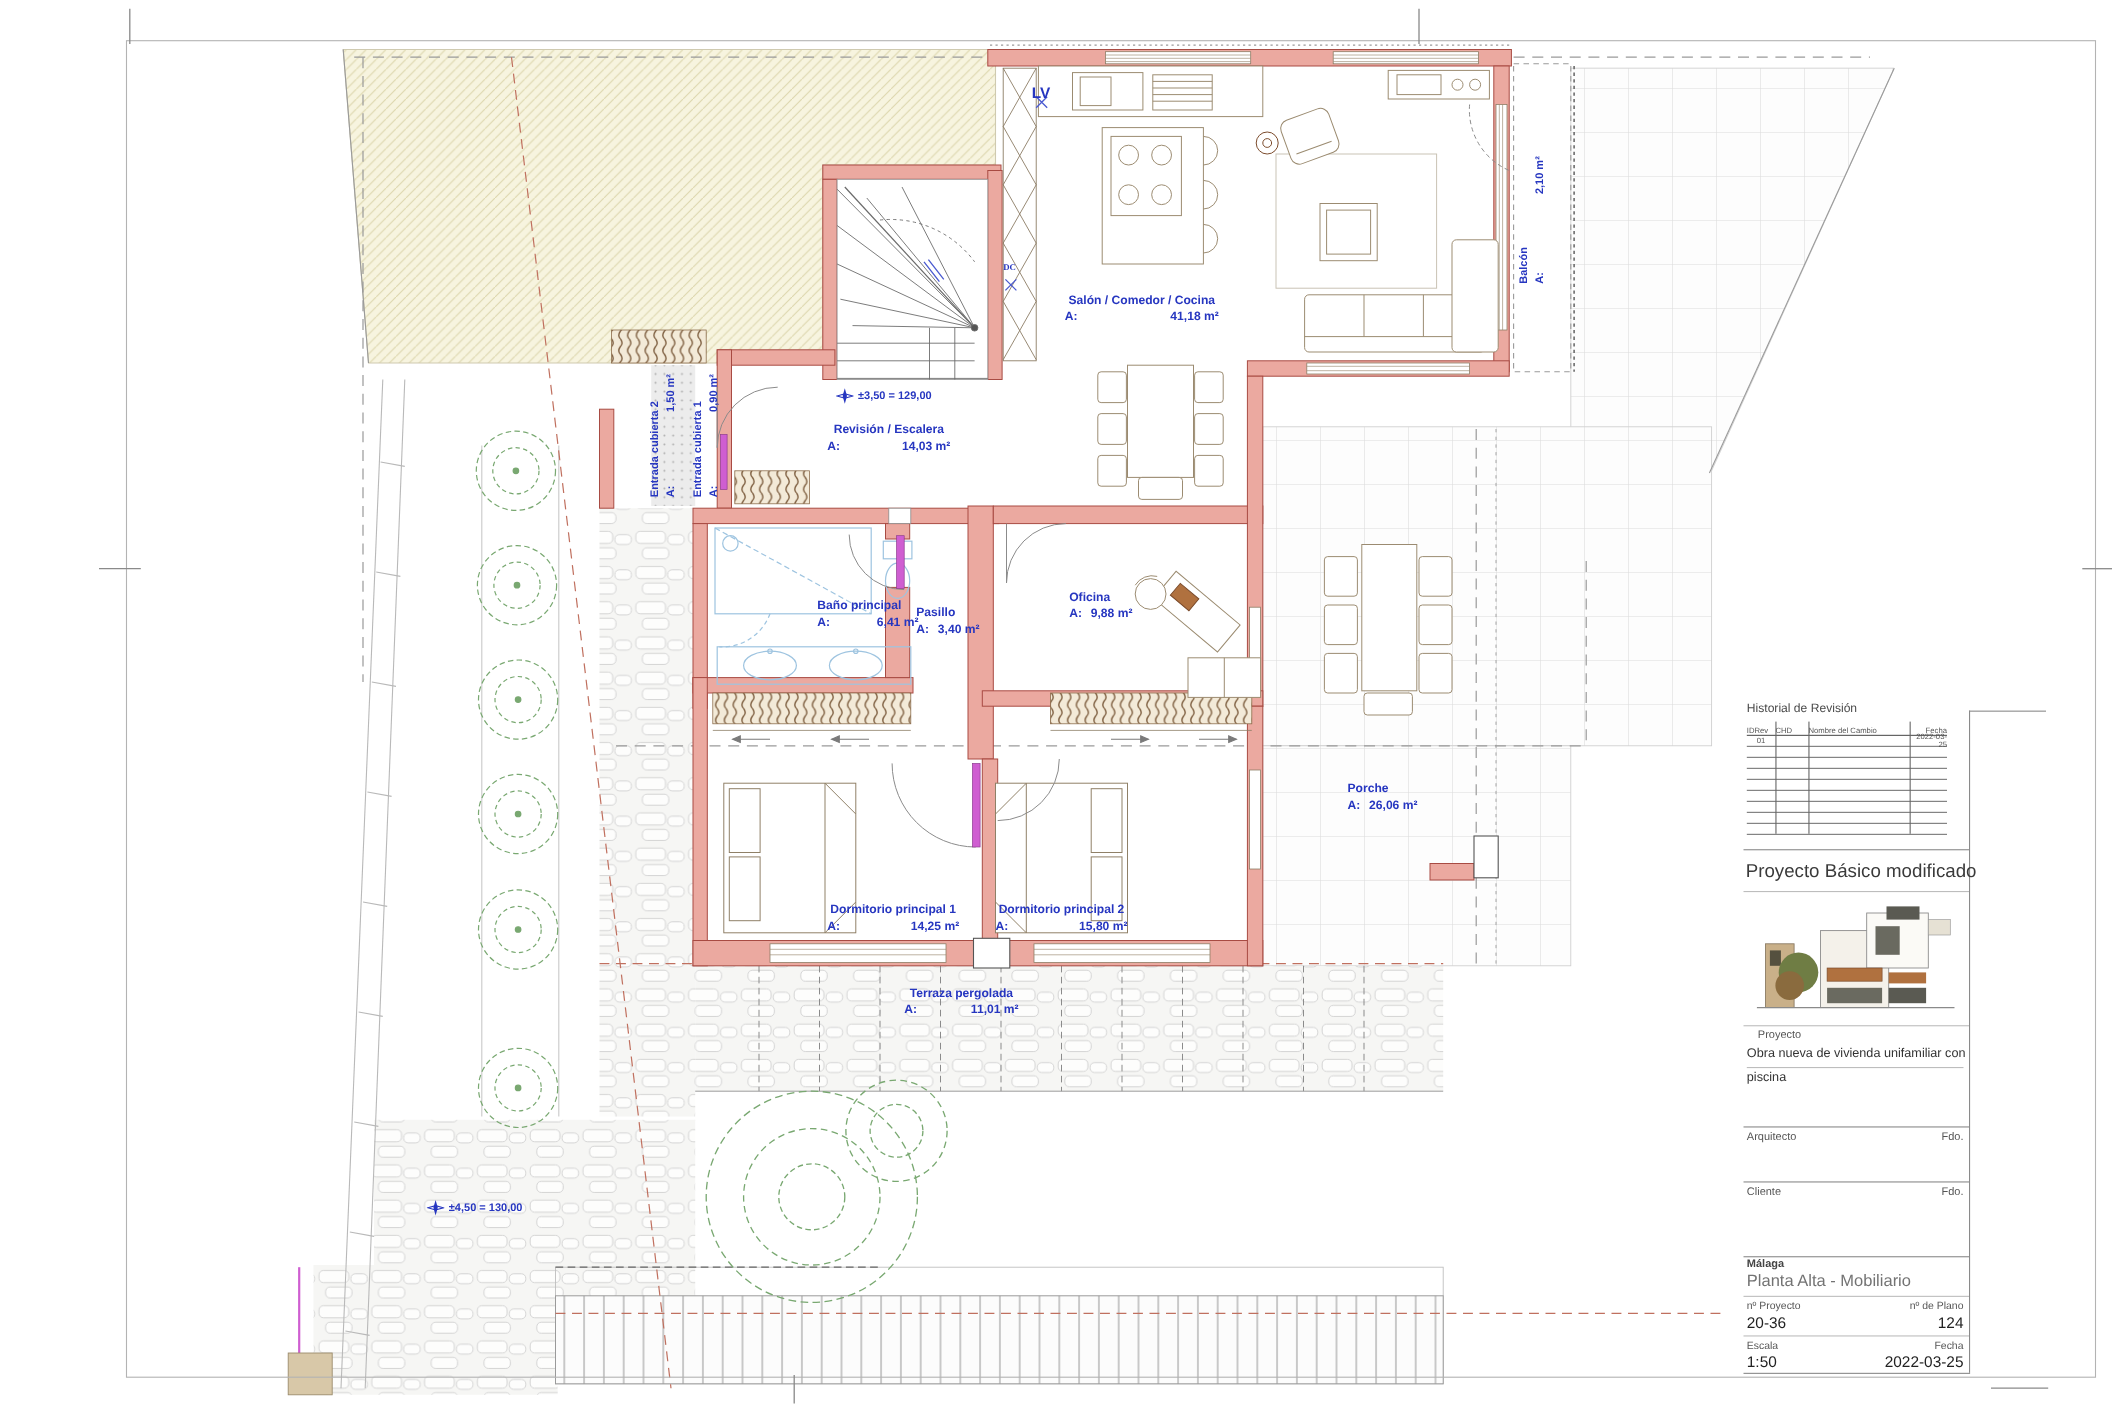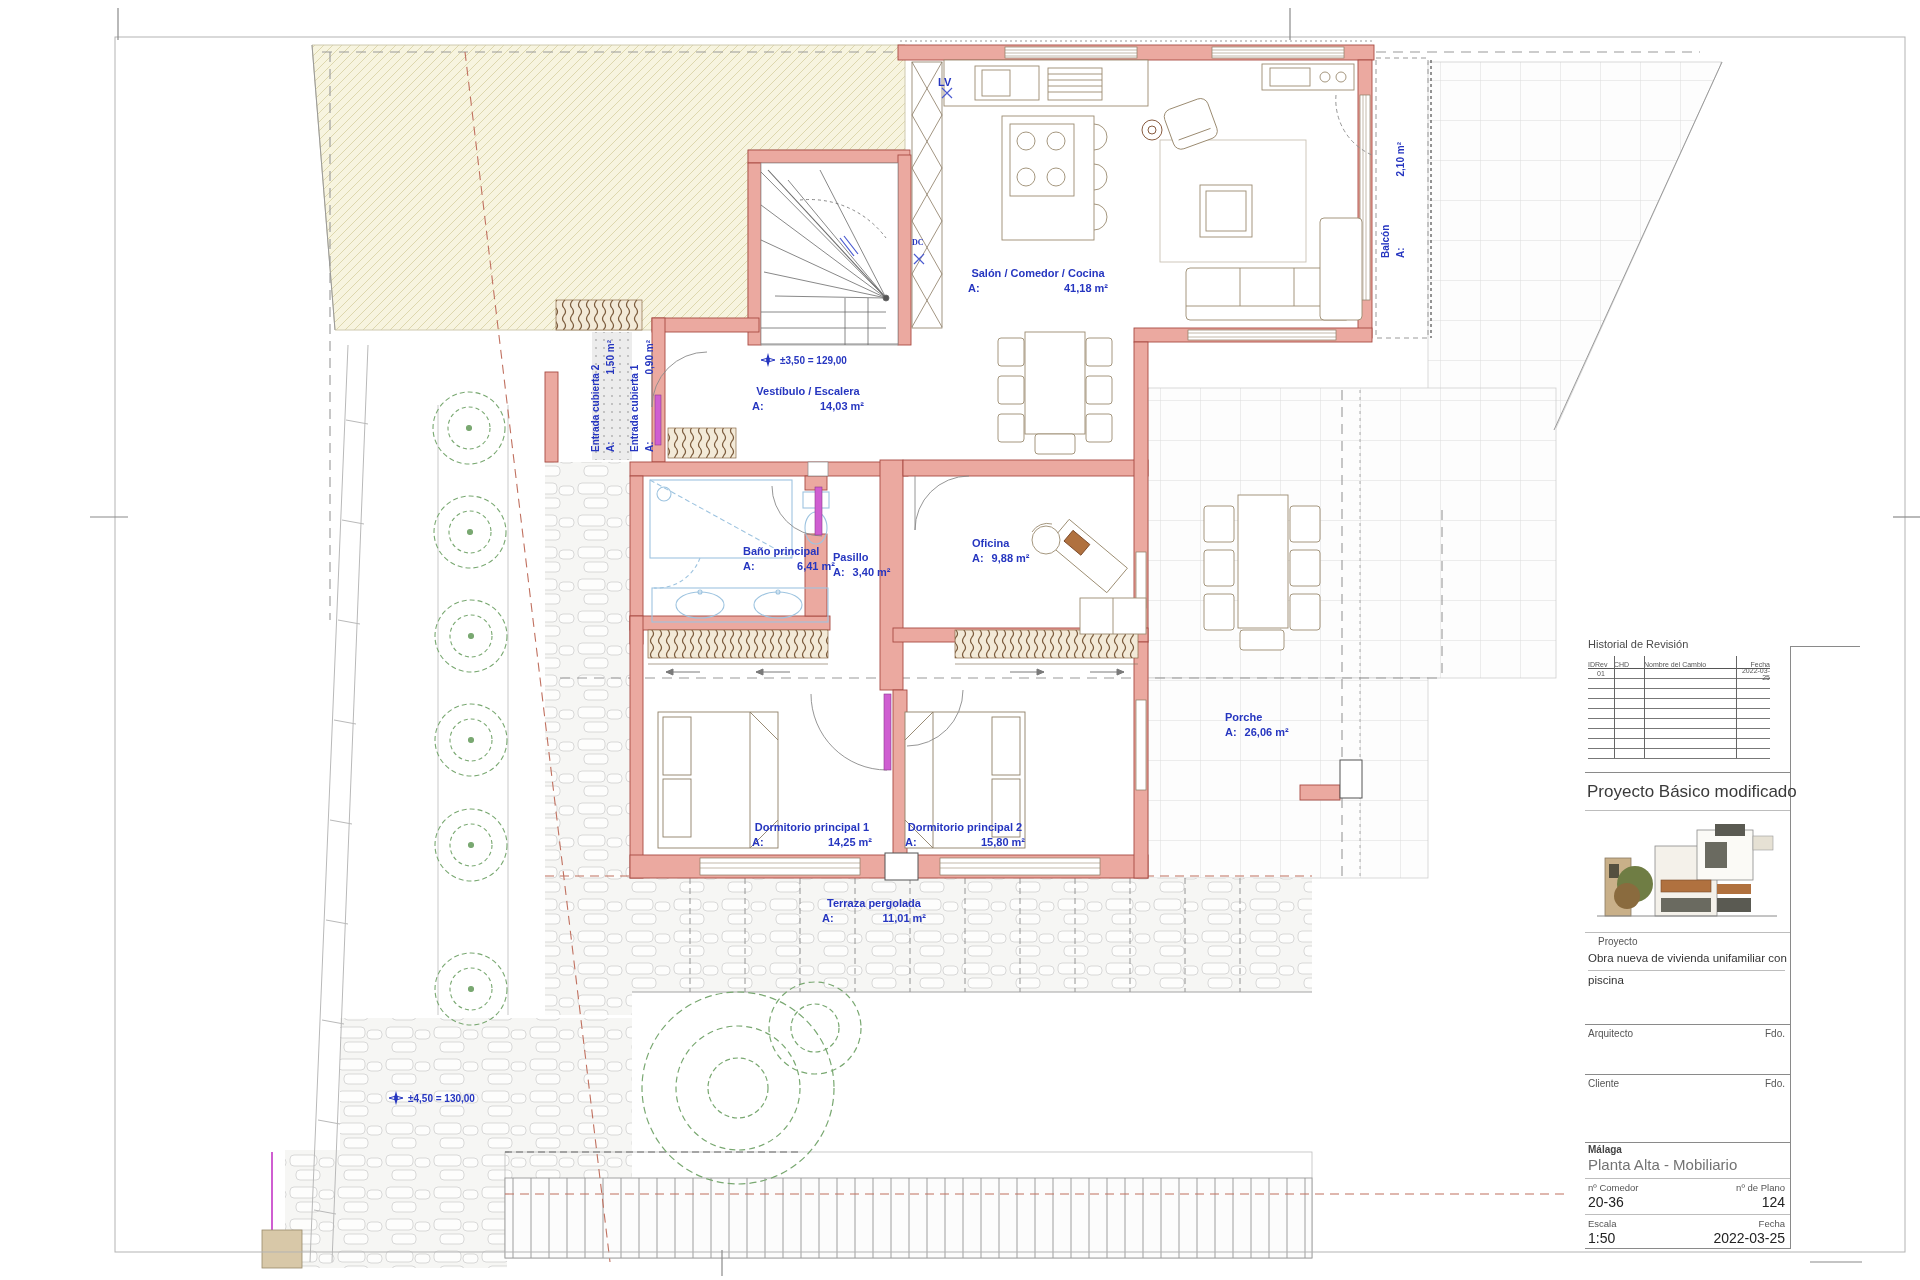--- a/index.html
+++ b/index.html
@@ -389,21 +389,21 @@
 
 <div class="rlabel center" style="left:968px;top:266px;width:140px;">
   <div>Salón / Comedor / Cocina</div>
   <div class="r2">
         <span>A:</span>
         <span>41,18 m²</span>
       </div>
 </div>
 
 <div class="rlabel center" style="left:752px;top:384px;width:112px;">
-  <div>Vestíbulo / Escalera</div>
+  <div>Revisión / Escalera</div>
   <div class="r2">
         <span>A:</span>
         <span>14,03 m²</span>
       </div>
 </div>
 
 <div class="rlabel inline" style="left:972px;top:496px;width:100px;margin-top:40px;">
   <div>Oficina</div>
   <div class="r2">
         <span>A:</span>
@@ -476,21 +476,21 @@
 </div>
 
 <div class="vlabel" style="left:627px;top:452px;width:112px;">
   <div>Entrada cubierta 1</div>
   <div class="r2">
         <span>A:</span>
         <span>0,90 m²</span>
       </div>
 </div>
 
-<span class="tiny" style="left:938px;top:76px;font-size:11px;">LV</span>
+<span class="tiny" style="left:938px;top:76px;font-size:14px;">LV</span>
 <span class="tiny" style="left:912px;top:238px;font-size:8px;font-family:Liberation Serif, serif;">DC</span>
 
 <div class="lvl" style="left:760px;top:352px;">
   <svg width="16" height="16">
     <path d="M8 1 L10 8 L8 15 L6 8 Z" fill="#2636c0"></path>
     <path d="M1 8 L8 6 L15 8 L8 10 Z" fill="none" stroke="#2636c0" stroke-width="1"></path>
   </svg>
   <span>±3,50 = 129,00</span>
 </div>
 <div class="lvl" style="left:388px;top:1090px;">
@@ -567,21 +567,21 @@
 
   <div class="hline" style="left:0;top:438px;width:205px;"></div>
   <div class="abs sec" style="left:3px;top:442px;">Cliente</div>
   <div class="abs sec" style="right:6px;top:442px;">Fdo.</div>
 
   <div class="hline" style="left:0;top:506px;width:205px;"></div>
   <div class="abs city" style="left:3px;top:508px;">Málaga</div>
   <div class="abs plantitle" style="left:3px;top:520px;">Planta Alta - Mobiliario</div>
   <div class="hline light" style="left:0;top:542px;width:205px;"></div>
 
-  <div class="abs sec" style="left:3px;top:546px;font-size:9.5px;">nº Comedor</div>
+  <div class="abs sec" style="left:3px;top:546px;font-size:9.5px;">nº Proyecto</div>
   <div class="abs sec right" style="right:6px;top:546px;font-size:9.5px;">nº de Plano</div>
   <div class="abs big" style="left:3px;top:558px;">20-36</div>
   <div class="abs big right" style="right:6px;top:558px;">124</div>
   <div class="hline light" style="left:0;top:578px;width:205px;"></div>
 
   <div class="abs sec" style="left:3px;top:582px;font-size:9.5px;">Escala</div>
   <div class="abs sec right" style="right:6px;top:582px;font-size:9.5px;">Fecha</div>
   <div class="abs big" style="left:3px;top:594px;">1:50</div>
   <div class="abs big right" style="right:6px;top:594px;">2022-03-25</div>
   <div class="hline" style="left:0;top:612px;width:206px;"></div>

